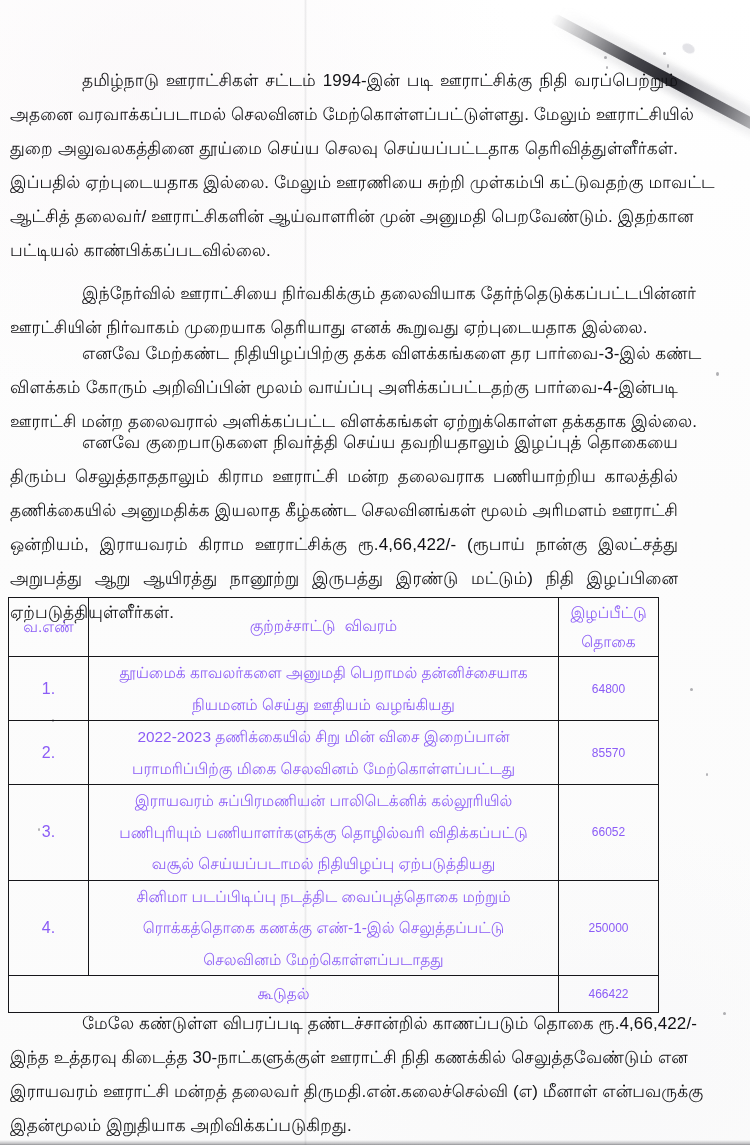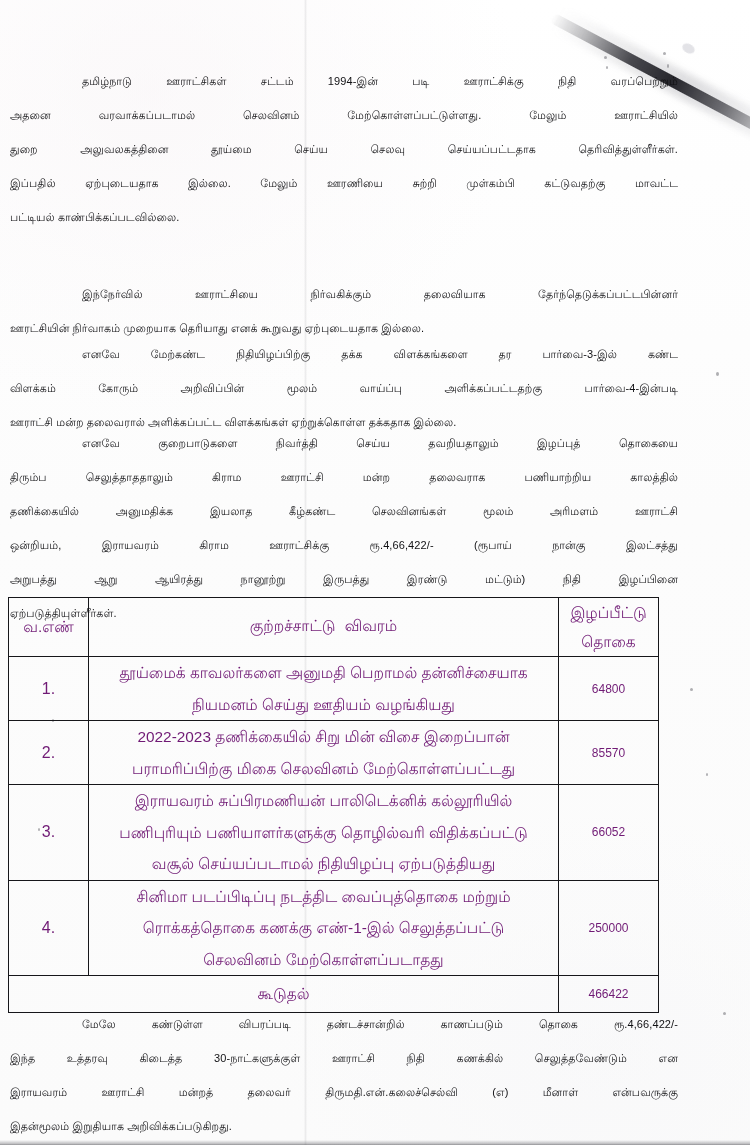--- a/index.html
+++ b/index.html
@@ -118,21 +118,21 @@
     z-index: 3;
   }
 
   
   .para {
     position: absolute;
     left: 10px;
     width: 668px;
     text-align: justify;
     text-justify: inter-word;
-    font-size: 11px;
+    font-size: 17px;
     line-height: 34px;
     letter-spacing: 0.1px;
     color: #111114;
   }
   .para .indent { display: inline-block; width: 72px; }
 
   
   .jline {
     display: block;
     text-align: justify;
@@ -157,21 +157,21 @@
     position: absolute;
     left: 8px;
     top: 597px;
     width: 650px;
   }
   table.audit {
     border-collapse: collapse;
     width: 650px;
     table-layout: fixed;
     font-size: 15.4px;
-    color: #701a75;
+    color: #8b5cf6;
   }
   table.audit th,
   table.audit td {
     border: 1.6px solid #16161a;
     padding: 0;
     vertical-align: middle;
   }
   .col-sno { width: 80px; }
   .col-desc { width: 470px; }
   .col-amt  { width: 100px; }
@@ -243,20 +243,21 @@
   <div class="speck" style="left:38px; top:828px; width:2px; height:3px;"></div>
   <div class="speck" style="left:723px; top:1012px; width:3px; height:3px;"></div>
 
   <div class="content">
 
     <div class="para" id="p1">
       <span class="jline"><span class="indent"></span><span>தமிழ்நாடு ஊராட்சிகள் சட்டம் 1994-இன் படி ஊராட்சிக்கு நிதி வரப்பெற்றும்</span></span>
       <span class="jline">அதனை வரவாக்கப்படாமல் செலவினம் மேற்கொள்ளப்பட்டுள்ளது. மேலும் ஊராட்சியில்</span>
       <span class="jline">துறை அலுவலகத்தினை தூய்மை செய்ய செலவு செய்யப்பட்டதாக தெரிவித்துள்ளீர்கள்.</span>
       <span class="jline">இப்பதில் ஏற்புடையதாக இல்லை. மேலும் ஊரணியை சுற்றி முள்கம்பி கட்டுவதற்கு மாவட்ட</span>
+      <span class="jline">ஆட்சித் தலைவர்/ ஊராட்சிகளின் ஆய்வாளரின் முன் அனுமதி பெறவேண்டும். இதற்கான</span>
       <span class="jline-last">பட்டியல் காண்பிக்கப்படவில்லை.</span>
     </div>
 
     <div class="para" id="p2">
       <span class="jline"><span class="indent"></span><span>இந்நேர்வில் ஊராட்சியை நிர்வகிக்கும் தலைவியாக தேர்ந்தெடுக்கப்பட்டபின்னர்</span></span>
       <span class="jline-last">ஊரட்சியின் நிர்வாகம் முறையாக தெரியாது எனக் கூறுவது ஏற்புடையதாக இல்லை.</span>
     </div>
 
     <div class="para" id="p3">
       <span class="jline"><span class="indent"></span><span>எனவே மேற்கண்ட நிதியிழப்பிற்கு தக்க விளக்கங்களை தர பார்வை-3-இல் கண்ட</span></span>

